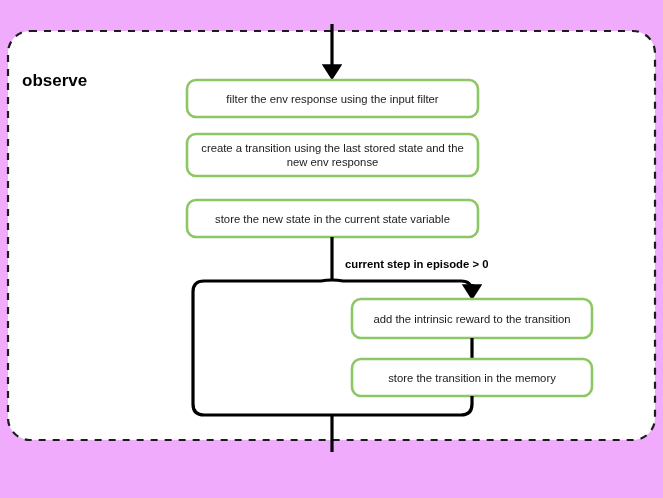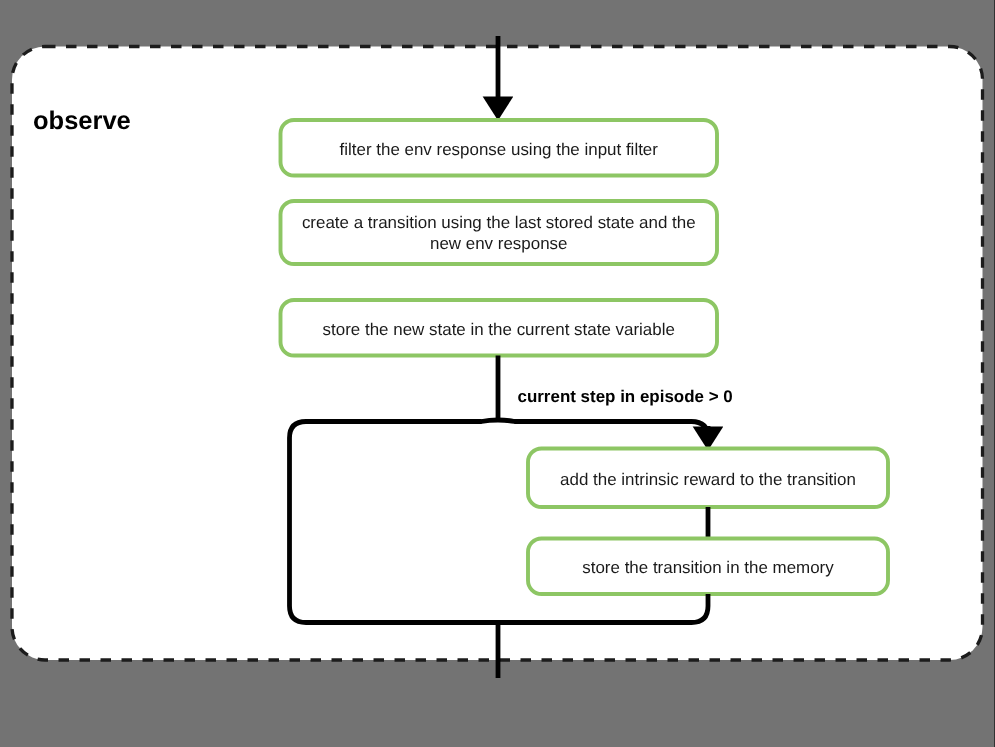--- a/index.html
+++ b/index.html
@@ -10,21 +10,21 @@
   body {
     width: 663px;
     height: 498px;
     overflow: hidden;
     font-family: "Liberation Sans", sans-serif;
   }
   #canvas {
     position: relative;
     width: 663px;
     height: 498px;
-    background: #737373;
+    background: #f0abfc;
   }
   #flow-svg {
     position: absolute;
     top: 0;
     left: 0;
     width: 663px;
     height: 498px;
     display: block;
   }
   .group-title {

